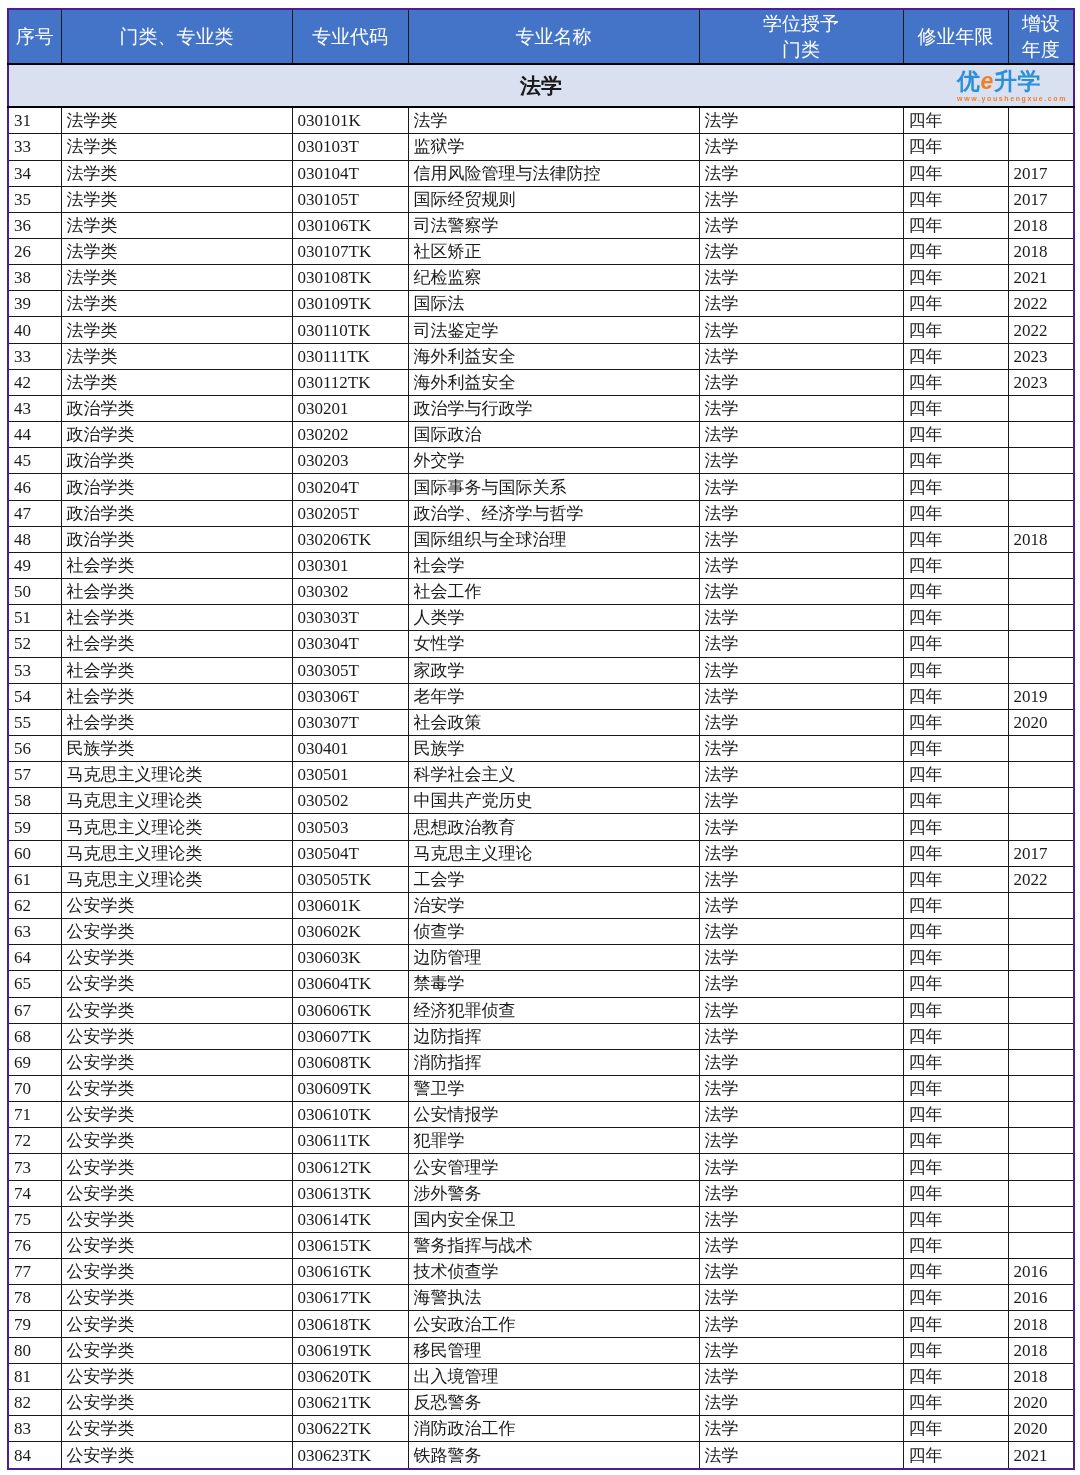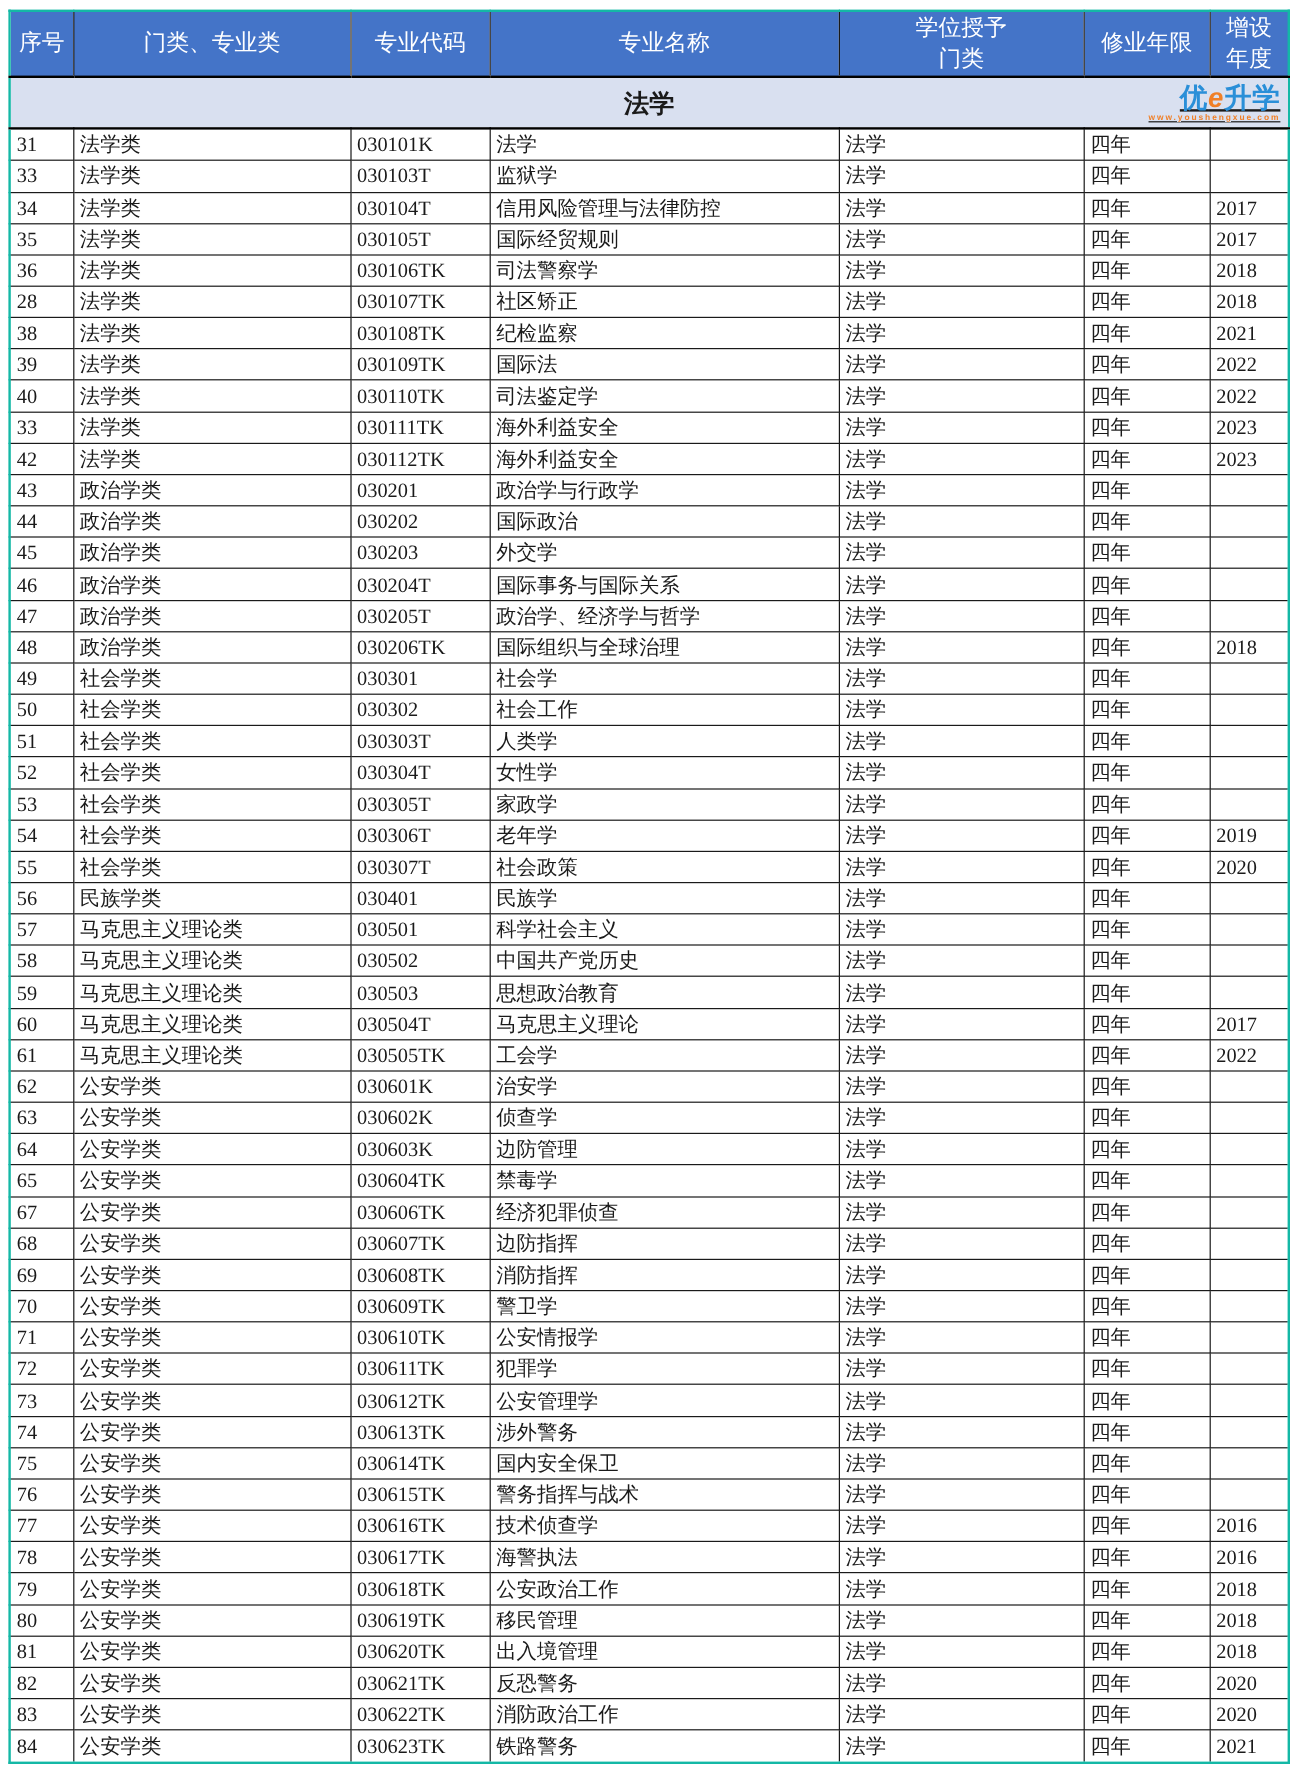--- a/index.html
+++ b/index.html
@@ -10,21 +10,21 @@
     background:#ffffff;
     font-family:"Liberation Serif","DejaVu Serif",serif;
     color:#1a1a1a;
     overflow:hidden;
   }
   table.majors {
     position:absolute; left:7px; top:8px;
     width:1066px; height:1462px;
     border-collapse:collapse;
     table-layout:fixed;
-    border:2px solid #14b8a6;
+    border:2px solid #4c1d95;
   }
   col.c-num      { width:53px; }
   col.c-category { width:231px; }
   col.c-code     { width:116px; }
   col.c-name     { width:291px; }
   col.c-degree   { width:204px; }
   col.c-duration { width:105px; }
   col.c-year     { width:66px; }
 
   th, td { border:1px solid #1a1a1a; overflow:hidden; }
@@ -47,23 +47,22 @@
     position:relative;
     text-align:center;
     vertical-align:middle;
     font-size:21px;
     font-weight:bold;
     border-bottom:2px solid #000;
   }
   .logo {
     position:absolute; right:6px; top:50%;
     transform:translateY(-50%);
-    text-align:right;
+    text-align:left;
     line-height:1;
-    text-decoration:underline;
   }
   .logo-main {
     font-family:"Liberation Sans","DejaVu Sans",sans-serif;
     font-size:23px; font-weight:bold;
     color:var(--logo-blue,#2A8FD8);
     letter-spacing:0.5px;
   }
   .logo-main .logo-e {
     color:var(--logo-orange,#F07F26);
     font-style:italic;
@@ -159,21 +158,21 @@
         <tr>
           <td class="cell">36</td>
           <td class="cell">法学类</td>
           <td class="cell">030106TK</td>
           <td class="cell">司法警察学</td>
           <td class="cell">法学</td>
           <td class="cell">四年</td>
           <td class="cell">2018</td>
         </tr>
         <tr>
-          <td class="cell">28</td>
+          <td class="cell">26</td>
           <td class="cell">法学类</td>
           <td class="cell">030107TK</td>
           <td class="cell">社区矫正</td>
           <td class="cell">法学</td>
           <td class="cell">四年</td>
           <td class="cell">2018</td>
         </tr>
         <tr>
           <td class="cell">38</td>
           <td class="cell">法学类</td>

